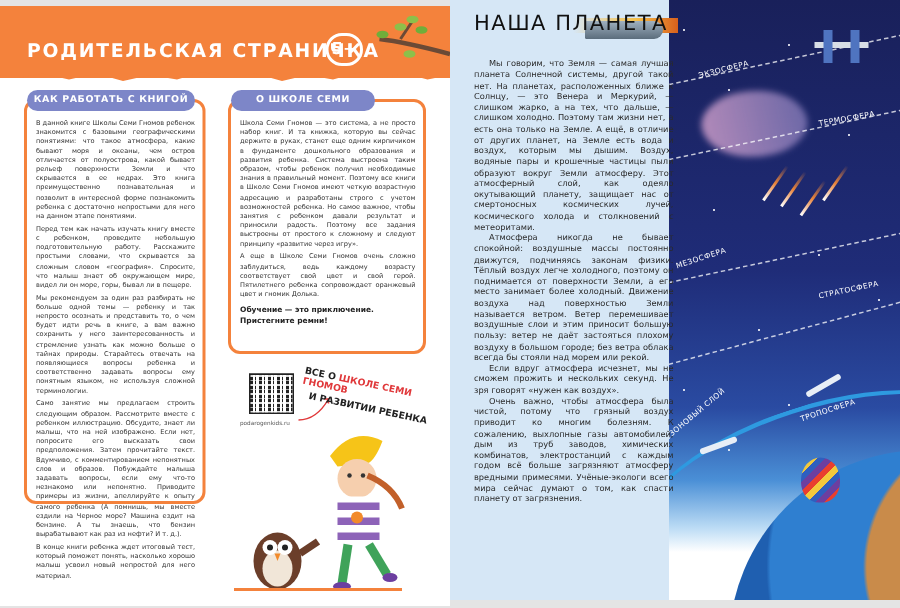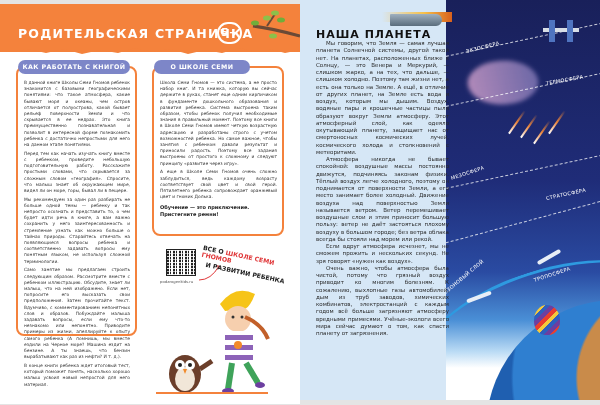--- a/index.html
+++ b/index.html
@@ -54,21 +54,21 @@
      background-size: 150px 240px; opacity: 0.8; }
   .earth { position: absolute; left: 40px; top: 300px; width: 260px; height: 260px; border-radius: 50%; background: radial-gradient(circle at 70% 30%, #c98b4a 0 35%, #2f7fd0 36% 60%, #1f5fb0 61%); }
   .layer-line { position: absolute; left: -10px; width: 180px; border-top: 1.5px dashed rgba(255,255,255,0.75); transform-origin: left center; }
   .layer-label { position: absolute; color: #fff; font-size: 5px; letter-spacing: 0.3px; transform-origin: left center; }
   .ozone { position: absolute; left: -30px; top: 270px; width: 260px; height: 120px; border-top: 3px solid #2e9ae0; border-radius: 50% 50% 0 0; transform: rotate(-18deg); }
 
   .rocket { position: absolute; left: 80px; top: 8px; width: 70px; height: 22px; }
   .rocket-body { position: absolute; left: 10px; top: 6px; width: 52px; height: 12px; background: linear-gradient(180deg, #9fb0bf, #5b6d7c); border-radius: 2px 12px 12px 2px; }
   .title-flame { position: absolute; left: 82px; top: 12px; width: 70px; height: 10px; background: linear-gradient(90deg, rgba(247,193,74,0), #f7c14a 60%, #d8601c); }
 
-  .section-title { position: absolute; left: 16px; top: 28px; font-size: 11px; font-weight: bold; color: #111; letter-spacing: 1px; }
+  .section-title { position: absolute; left: 16px; top: 8px; font-size: 14px; font-weight: normal; color: #111; letter-spacing: 1px; }
   .article { position: absolute; left: 16px; top: 40px; width: 133px; font-size: 5.5px; line-height: 7.25px; color: #2a2a2a; text-align: justify; }
   .article p { text-indent: 10px; margin-bottom: 0; }
 
   .aurora { position: absolute; left: 22px; top: 60px; width: 70px; height: 45px; background: linear-gradient(90deg, rgba(240,180,220,0.7), rgba(190,170,230,0.5)); filter: blur(2px); border-radius: 40% 60% 40% 60%; transform: rotate(-12deg); }
   .meteor { position: absolute; width: 1.5px; height: 28px; background: linear-gradient(180deg, transparent, #e8833a, #fff); transform: rotate(35deg); }
   .balloon { position: absolute; left: 88px; top: 305px; width: 26px; height: 30px; border-radius: 50% 50% 45% 45%; background: repeating-linear-gradient(135deg, #e93e2f 0 4px, #f3c93c 4px 8px, #2f5fbf 8px 12px, #6c3fa0 12px 16px); }
   .plane { position: absolute; width: 26px; height: 4px; background: #e8eef6; border-radius: 2px; }
   .station { position: absolute; left: 95px; top: 18px; width: 40px; height: 26px; }
 </style>
 </head>

